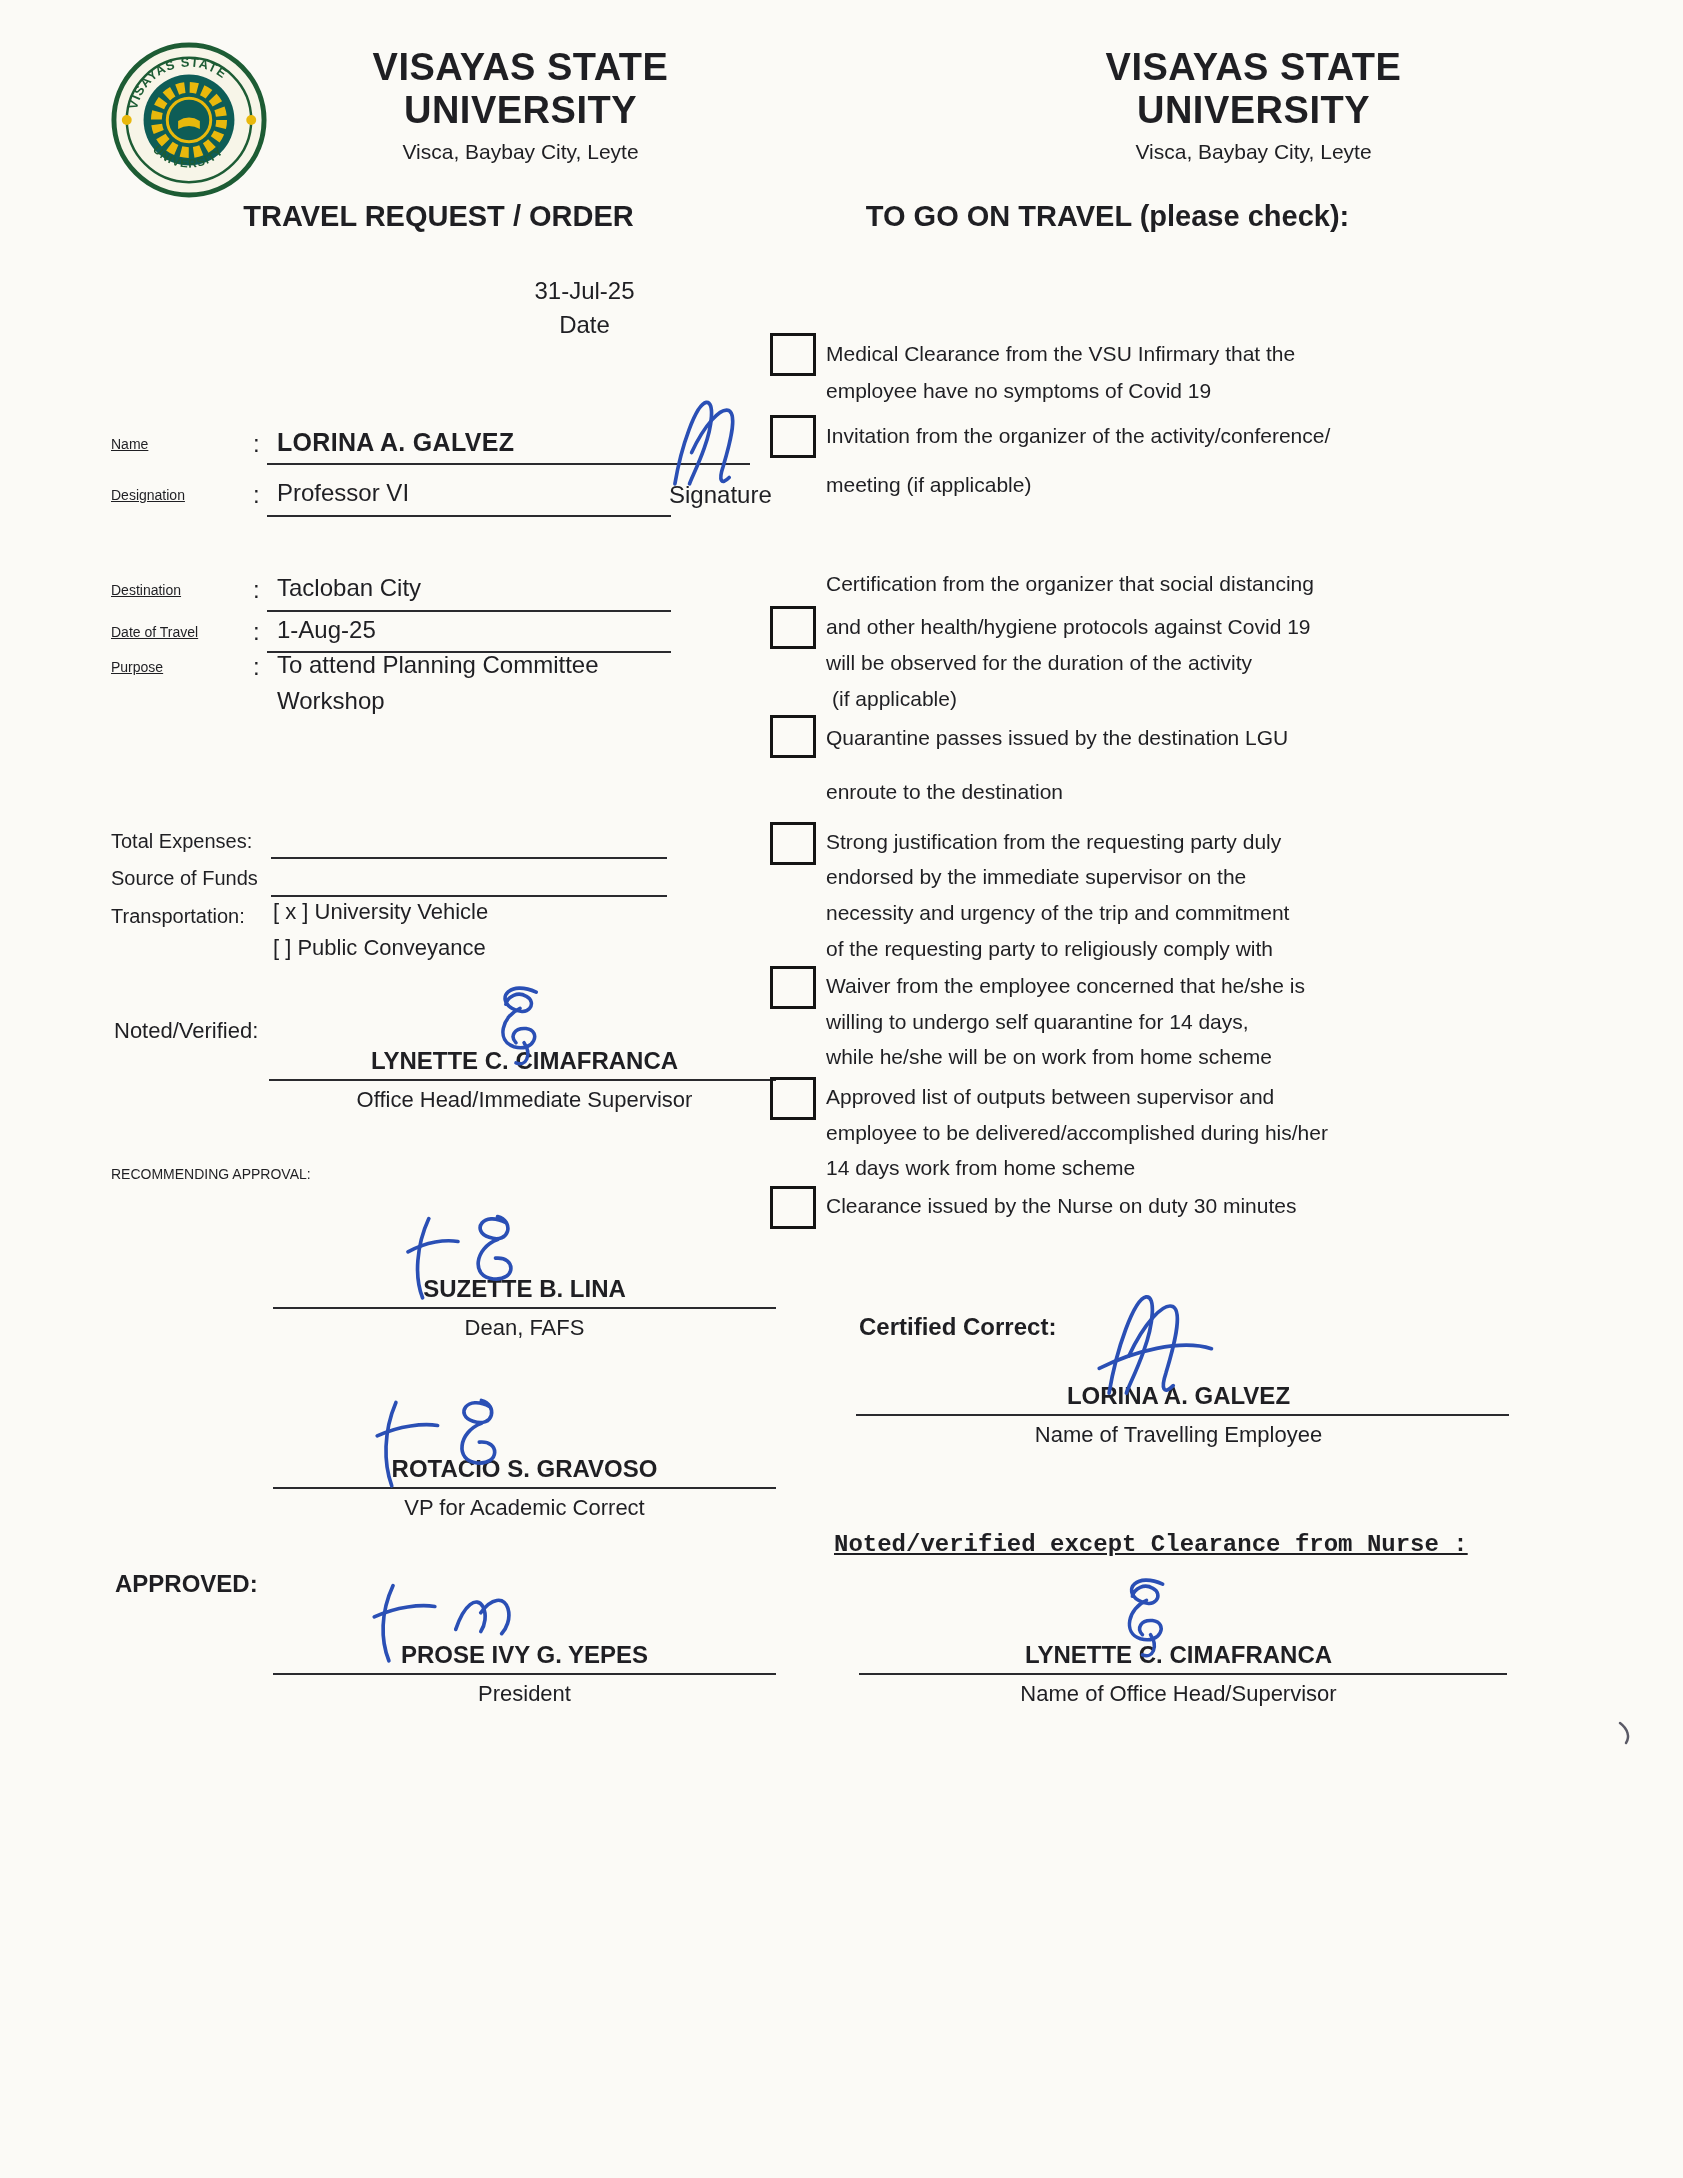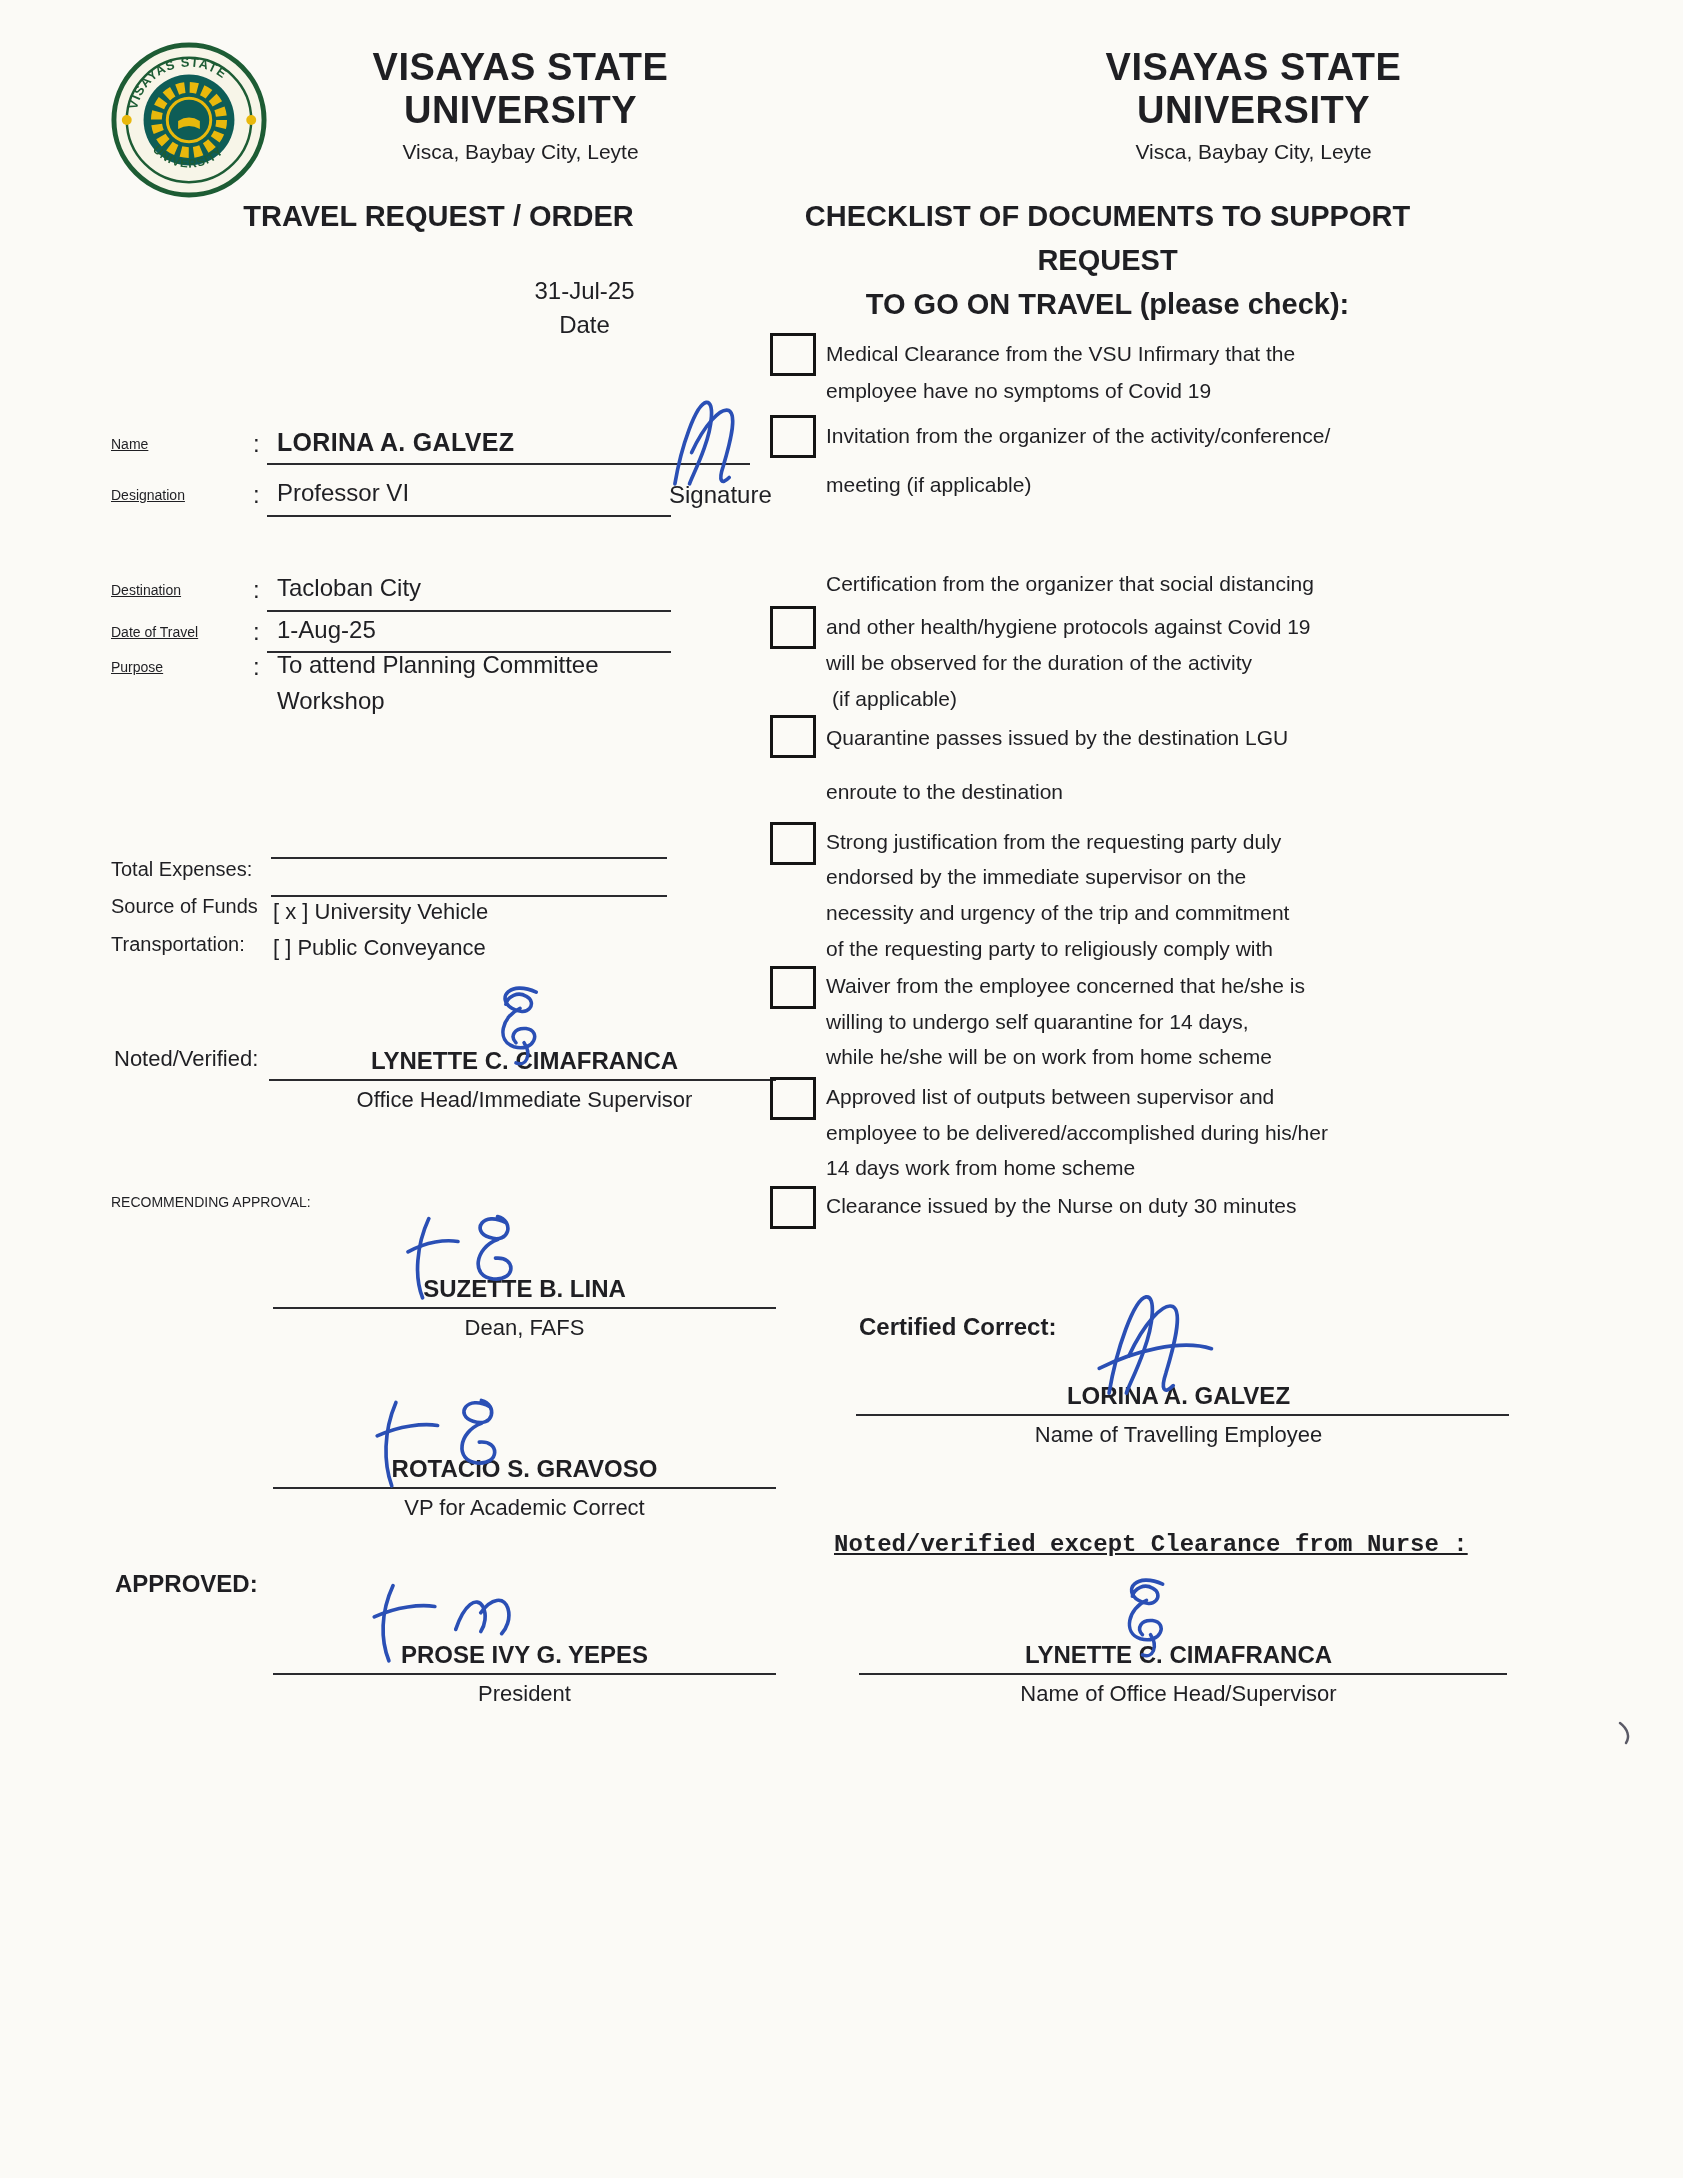--- a/index.html
+++ b/index.html
@@ -9,21 +9,21 @@
     background:#fbfaf6;
     font-family:"Liberation Sans","DejaVu Sans",sans-serif;
     color:#1f1f23;
     overflow:hidden;
   }
   .abs{position:absolute;}
   .hdr{text-align:center;}
   .hdr-uni{font-size:38px;font-weight:bold;letter-spacing:0.5px;}
   .hdr-addr{font-size:21px;margin-top:8px;}
   .title{font-size:29px;font-weight:bold;text-align:center;line-height:44px;}
-  .lbl{font-size:20px;margin-top:28px;}
+  .lbl{font-size:20px;}
   .lbl-sm{font-size:14px;text-decoration:underline;}
   .val{font-size:24px;}
   .valb{font-size:25px;font-weight:bold;letter-spacing:0.3px;}
   .cl{font-size:21px;white-space:nowrap;}
   .sigline-name{font-size:24px;font-weight:bold;text-align:center;}
   .role{font-size:22px;text-align:center;}
   .ul{height:2px;background:#2a2a2e;}
   .cb{width:40px;height:37px;border:3px solid #141414;background:transparent;}
   .center{text-align:center;}
   .ink{stroke:#2a4fb5;fill:none;stroke-linecap:round;stroke-linejoin:round;}
@@ -59,21 +59,20 @@
     <div class="hdr-uni">VISAYAS STATE UNIVERSITY</div>
     <div class="hdr-addr">Visca, Baybay City, Leyte</div>
   </div>
   <div class="abs hdr" style="left:996px;top:46px;width:515px">
     <div class="hdr-uni">VISAYAS STATE UNIVERSITY</div>
     <div class="hdr-addr">Visca, Baybay City, Leyte</div>
   </div>
 
   <div class="abs title" style="left:191px;top:194px;width:495px">TRAVEL REQUEST / ORDER</div>
   <div class="abs title" style="left:761px;top:194px;width:693px">
-    <div>CHECKLIST OF DOCUMENTS TO SUPPORT REQUEST</div>
     <div>TO GO ON TRAVEL (please check):</div>
   </div>
 
   <div class="abs val center" style="left:436px;top:277px;width:297px">31-Jul-25</div>
   <div class="abs val center" style="left:436px;top:311px;width:297px">Date</div>
 
   <span class="abs lbl-sm" style="left:111px;top:436px">Name</span>
   <span class="abs val" style="left:253px;top:430px">:</span>
   <span class="abs valb" style="left:277px;top:428px">LORINA A. GALVEZ</span>
   <div class="abs ul" style="left:267px;top:463px;width:483px"></div>

